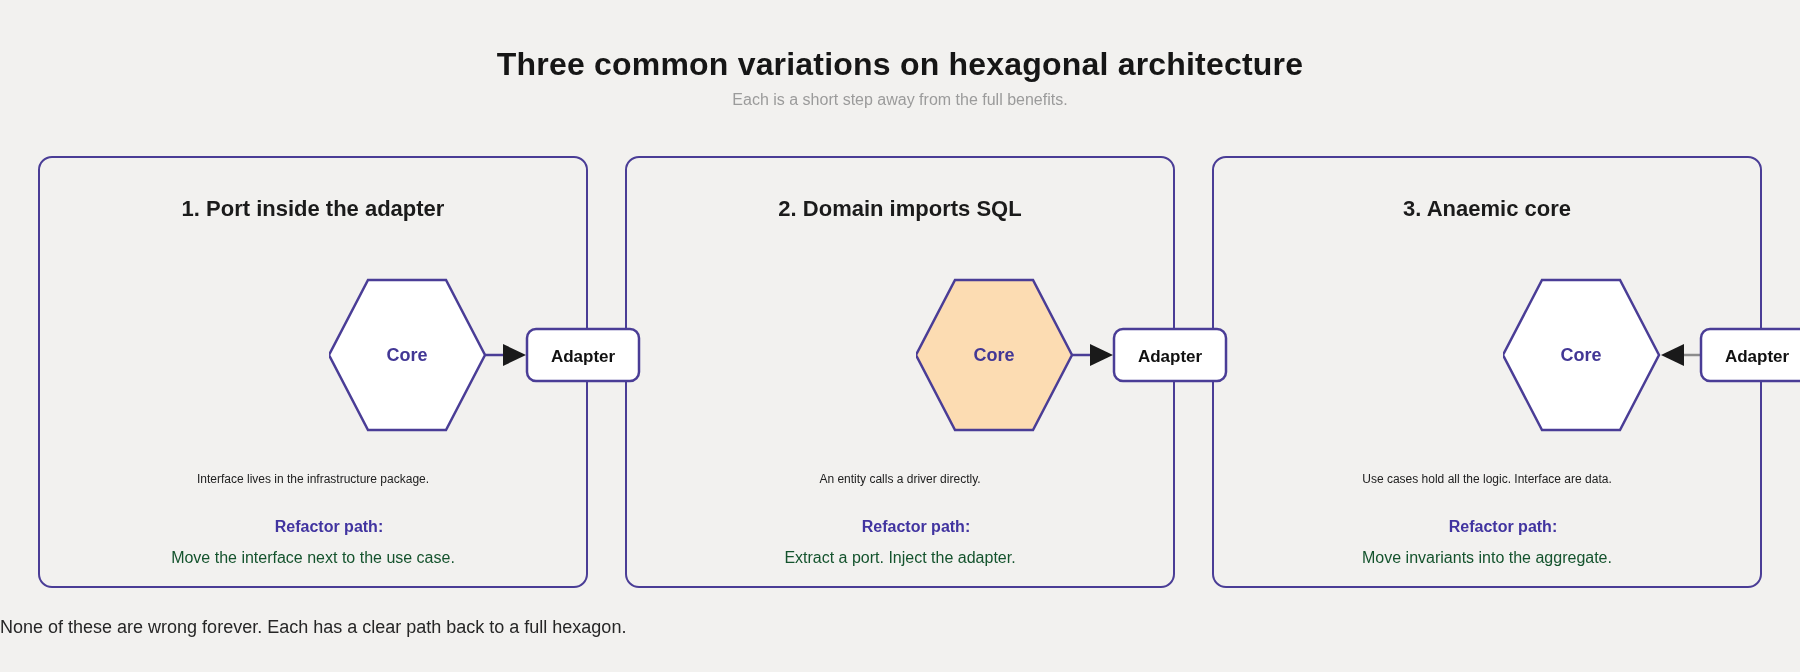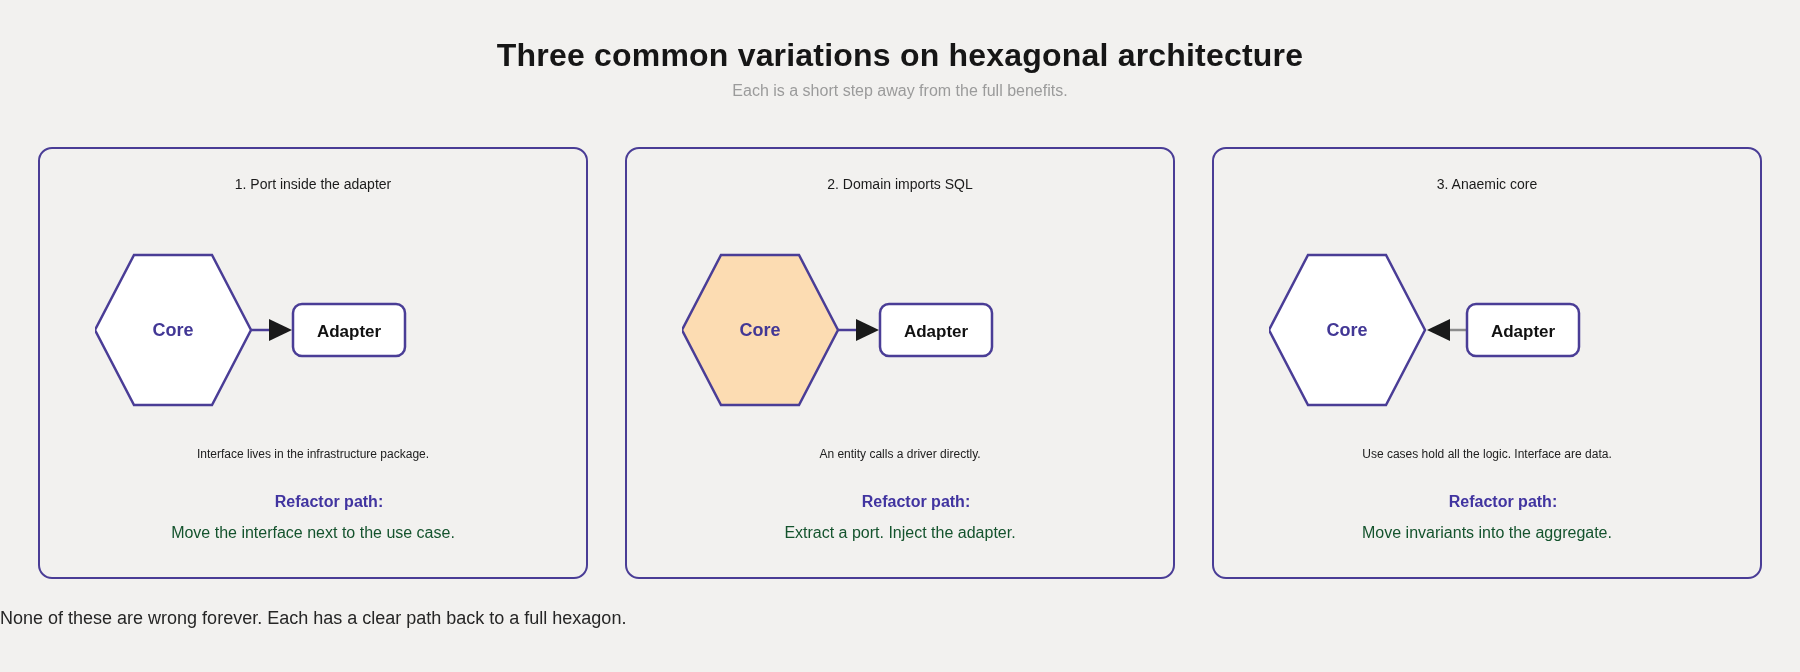--- a/index.html
+++ b/index.html
@@ -4,21 +4,21 @@
 <style>
   * { box-sizing: border-box; }
   html, body { margin: 0; padding: 0; }
   body {
     width: 1800px;
     height: 672px;
     background: #f2f1ef;
     font-family: "Liberation Sans", sans-serif;
     overflow: hidden;
   }
-  header { text-align: center; padding-top: 36px; }
+  header { text-align: center; padding-top: 45px; }
   .title {
     margin: 0;
     font-size: 32px;
     line-height: 38px;
     font-weight: bold;
     color: #161616;
     letter-spacing: 0.2px;
   }
   .subtitle {
     margin: 7px 0 0;
@@ -35,30 +35,30 @@
   .panel {
     flex: 1;
     height: 432px;
     border: 2px solid #4a3d96;
     border-radius: 14px;
     text-align: center;
     padding-top: 22px;
     background: transparent;
   }
   .panel-heading {
-    margin: 0;
-    font-size: 14px;
+    margin: 16px;
+    font-size: 22px;
     line-height: 26px;
-    font-weight: normal;
+    font-weight: bold;
     color: #1b1b1b;
   }
   .diagram {
     margin-top: 55px;
     display: flex;
-    justify-content: flex-start;
+    justify-content: flex-end;
   }
   .diagram svg { position: relative; left: 55px; display: block; }
   .core-text {
     font-family: "Liberation Sans", sans-serif;
     font-size: 18px;
     font-weight: bold;
     fill: #423795;
   }
   .adapter-text {
     font-family: "Liberation Sans", sans-serif;

